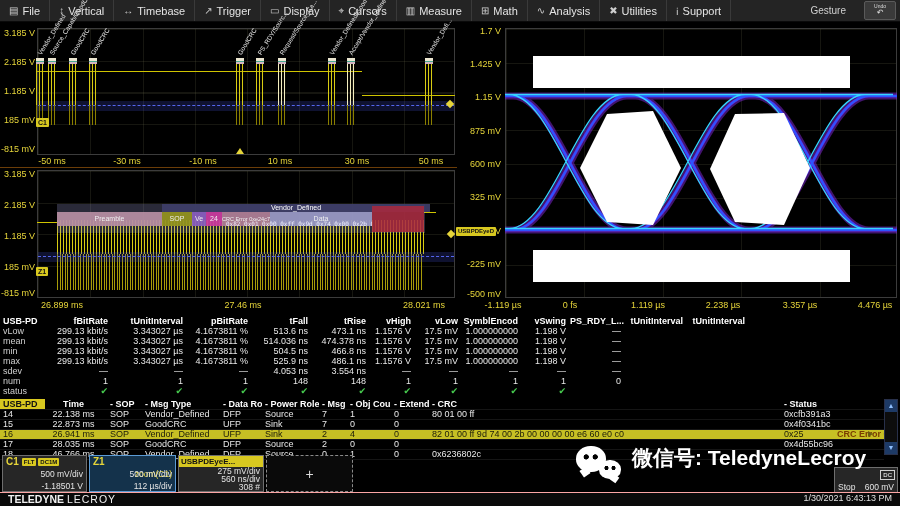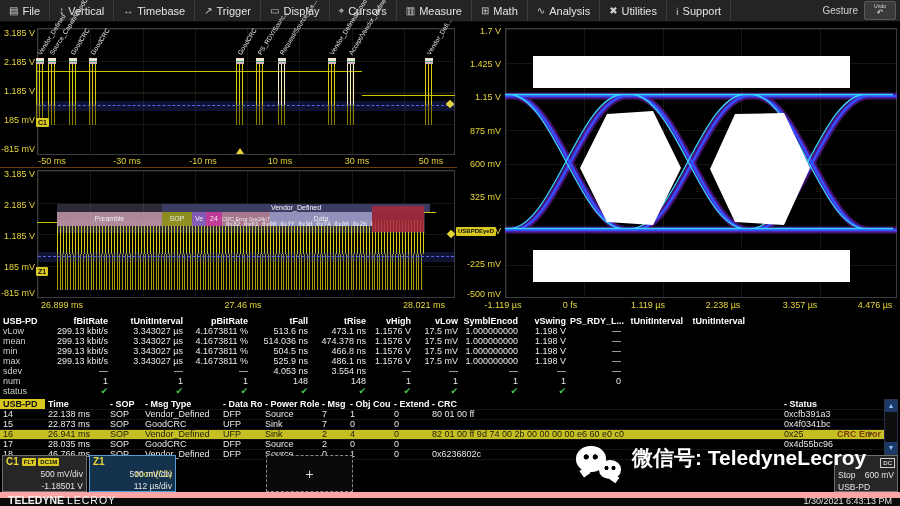--- a/index.html
+++ b/index.html
@@ -3,21 +3,21 @@
 <meta charset="utf-8">
 <style>
   html,body{margin:0;padding:0;background:#000;}
   .screen{position:relative;width:900px;height:506px;background:#000;overflow:hidden;
           font-family:"Liberation Sans",sans-serif;color:#ddd;}
   
   .menubar{position:absolute;left:0;top:0;width:900px;height:21px;background:#242424;
            display:flex;align-items:center;font-size:11px;color:#e4e4e4;border-bottom:1px solid #0a0a0a;}
   .menu-item{display:flex;align-items:center;gap:4px;padding:0 9px;height:21px;border-right:1px solid #3a3a3a;cursor:default;}
   .menu-item .mi-icon{font-size:10px;color:#cfcfcf;}
-  .menu-right{margin-left:auto;display:flex;align-items:center;gap:6px;padding-right:4px;}
+  .menu-right{margin-left:auto;display:flex;align-items:center;gap:18px;padding-right:4px;}
   .gesture{font-size:10px;color:#cfcfcf;}
   .undo-btn{width:30px;height:17px;background:#3a3a3a;border:1px solid #5a5a5a;border-radius:2px;
             display:flex;flex-direction:column;align-items:center;justify-content:center;line-height:1;}
   .undo-btn .u-lbl{font-size:5px;color:#ddd;}
   .undo-btn .u-arrow{font-size:8px;color:#ddd;}
   
   .plot{position:absolute;background:#000;border:1px solid #3c3c3c;box-sizing:border-box;
         background-image:repeating-linear-gradient(to right,rgba(110,110,80,.20) 0 1px,transparent 1px var(--vx)),
                          repeating-linear-gradient(to bottom,rgba(110,110,80,.20) 0 1px,transparent 1px var(--vy));}
   .ylab{position:absolute;width:44px;text-align:right;font-size:9px;color:#e6d53a;line-height:9px;}
@@ -55,21 +55,21 @@
         height:10px;line-height:10px;}
   .mrow > div{text-align:right;padding-right:4px;overflow:hidden;white-space:nowrap;color:#e8e8e8;}
   .mrow > div:first-child{text-align:left;padding-left:3px;color:#cfcfcf;}
   .mrow.mhead > div{font-weight:bold;color:#fff;}
   .mrow .inactive{color:#6f6f6f;}
   .mrow .check{color:#46c94e;}
   .ptable{position:absolute;left:0;top:399px;width:884px;font-size:9px;}
   .prow{display:grid;grid-template-columns:45px 62px 35px 78px 42px 57px 28px 44px 38px 352px 53px 50px;
         height:9px;line-height:9px;border-bottom:1px solid #151515;}
   .prow > div{padding-left:3px;overflow:hidden;white-space:nowrap;color:#e8e8e8;}
-  .prow > div:nth-child(2){text-align:left;padding-right:8px;}
+  .prow > div:nth-child(2){text-align:center;padding-right:8px;}
   .prow.phead{height:10px;line-height:10px;}
   .prow.phead > div{font-weight:bold;color:#fff;}
   .prow.phead > div:first-child{background:#d8c820;color:#111;}
   .prow.hl{background:#c6bf24;}
   .prow.hl > div{color:#20200a;}
   .prow.hl .err{color:#7a3c00;font-weight:bold;}
   .pscroll{position:absolute;left:884px;top:399px;width:14px;height:56px;background:#0d0d0d;border:1px solid #28304a;box-sizing:border-box;}
   .sbtn{position:absolute;left:0;width:12px;height:12px;background:#1d3a66;color:#8fc0ff;font-size:7px;
         text-align:center;line-height:12px;}
   
@@ -81,22 +81,22 @@
   .dbox.sel{border:1px solid #5b9bd5;background:#14324b;}
   .dbox.addbox{border:1px dashed #8a8a8a;background:#0a0a0a;color:#ddd;
                display:flex;align-items:center;justify-content:center;font-size:14px;}
   .eyetitle{background:#d8c820;color:#111;font-weight:bold;font-size:8px;height:11px;line-height:11px;padding:0 2px;
             overflow:hidden;white-space:nowrap;}
   .greenbar{position:absolute;left:2px;top:2px;width:58px;height:11px;background:#3ecb3e;color:#063;color:#053a05;
             font-size:8px;line-height:11px;font-weight:bold;padding-left:2px;box-sizing:border-box;}
   .dcbadge{position:absolute;right:2px;top:2px;border:1px solid #cfcfcf;color:#fff;font-size:6px;line-height:8px;padding:0 2px;}
   .spread{justify-content:space-between !important;}
   
-  .footer{position:absolute;left:0;top:492px;width:900px;height:14px;background:#0a0a0a;border-top:6px solid #fca5a5;
-          display:flex;align-items:flex-end;justify-content:space-between;padding:0 8px;box-sizing:border-box;}
+  .footer{position:absolute;left:0;top:492px;width:900px;height:14px;background:#0a0a0a;border-top:1px solid #fca5a5;
+          display:flex;align-items:flex-start;justify-content:space-between;padding:0 8px;box-sizing:border-box;}
   .brand{font-size:10.5px;color:#f0f0f0;}
   .brand b{font-weight:bold;}
   .brand span{letter-spacing:1px;font-weight:normal;}
   .ftime{font-size:9px;color:#e0e0e0;}
   
   .wm{position:absolute;left:576px;top:444px;display:flex;align-items:flex-start;gap:6px;z-index:50;}
   .wm-ic{position:relative;width:50px;height:42px;}
   .wc1{position:absolute;left:0;top:2px;width:30px;height:26px;background:#fff;border-radius:48%;
        background-image:radial-gradient(circle at 34% 42%,#000 2.3px,transparent 2.9px),
                         radial-gradient(circle at 64% 42%,#000 2.3px,transparent 2.9px);}
@@ -560,24 +560,30 @@
     <div class="drow">-1.18501 V</div>
   </div>
   <div class="dbox sel" style="left:89px;width:87px;">
     <div class="drow dtitle spread">
       <span class="dname">Z1</span>
       <span style="color:#e6d53a;margin-top:24px;">zoom(C1)</span>
     </div>
     <div class="drow">500 mV/div</div>
     <div class="drow">112 µs/div</div>
   </div>
+  <div class="dbox" style="left:178px;width:86px;">
+    <div class="eyetitle">USBPDEyeE...</div>
+    <div class="drow" style="height:8px;line-height:8px;">275 mV/div</div>
+    <div class="drow" style="height:8px;line-height:8px;">560 ns/div</div>
+    <div class="drow" style="height:8px;line-height:8px;">308 #</div>
+  </div>
   <div class="dbox addbox" style="left:266px;width:87px;">
     <span>+</span>
   </div>
-  <div class="dbox" style="left:834px;width:64px;">
+  <div class="dbox" style="left:834px;width:64px;margin-top:12px;">
     <div class="dcbadge">DC</div>
     <div class="drow spread" style="margin-top:13px;">
       <span>Stop</span>
       <span>600 mV</span>
     </div>
     <div class="drow" style="justify-content:flex-start;">USB-PD</div>
   </div>
 
   <div class="footer">
     <div class="brand">

